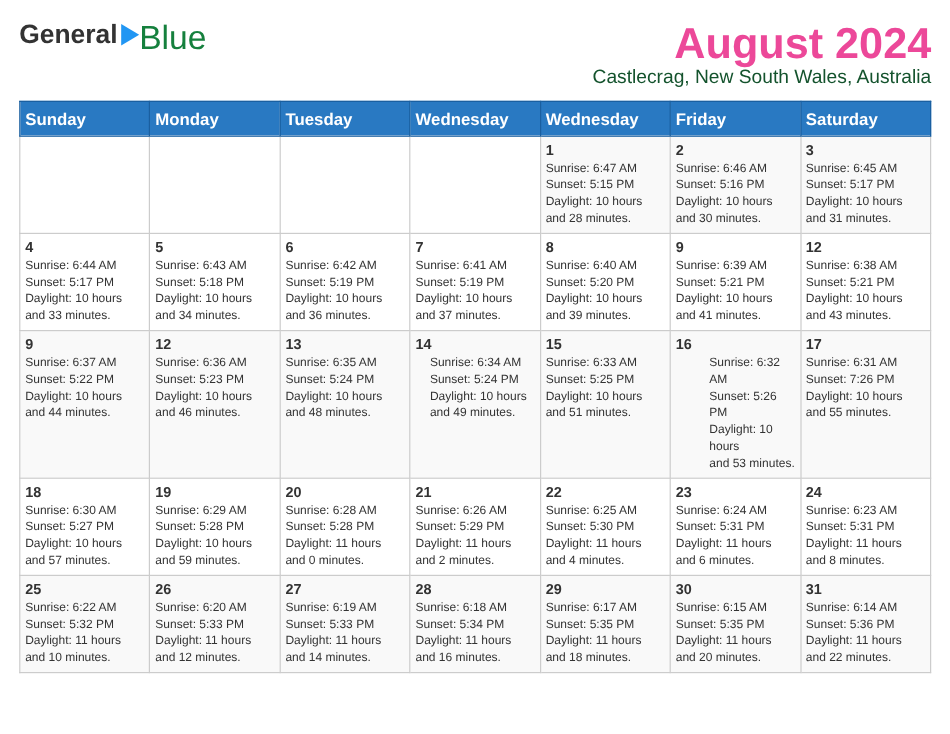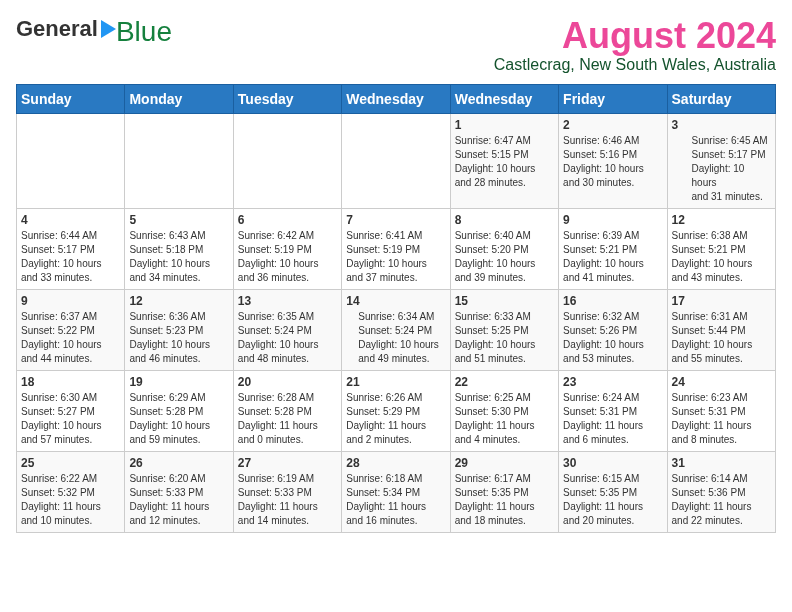--- a/index.html
+++ b/index.html
@@ -127,21 +127,21 @@
         </td>
         <td>
           <span class="day-number">2</span>
           <div class="day-info" style="white-space: pre-line;">Sunrise: 6:46 AM
 Sunset: 5:16 PM
 Daylight: 10 hours
 and 30 minutes.</div>
         </td>
         <td>
           <span class="day-number">3</span>
-          <div class="day-info" style="white-space: pre-line; margin-left: 20px;">Sunrise: 6:45 AM
+          <div class="day-info" style="white-space: pre-line;">Sunrise: 6:45 AM
 Sunset: 5:17 PM
 Daylight: 10 hours
 and 31 minutes.</div>
         </td>
       </tr>
       <tr>
         <td>
           <span class="day-number">4</span>
           <div class="day-info" style="white-space: pre-line;">Sunrise: 6:44 AM
 Sunset: 5:17 PM
@@ -222,29 +222,29 @@
         </td>
         <td>
           <span class="day-number">15</span>
           <div class="day-info" style="white-space: pre-line;">Sunrise: 6:33 AM
 Sunset: 5:25 PM
 Daylight: 10 hours
 and 51 minutes.</div>
         </td>
         <td>
           <span class="day-number">16</span>
-          <div class="day-info" style="white-space: pre-line;">Sunrise: 6:32 AM
+          <div class="day-info" style="white-space: pre-line; margin-left: 28px;">Sunrise: 6:32 AM
 Sunset: 5:26 PM
 Daylight: 10 hours
 and 53 minutes.</div>
         </td>
         <td>
           <span class="day-number">17</span>
           <div class="day-info" style="white-space: pre-line;">Sunrise: 6:31 AM
-Sunset: 5:44 PM
+Sunset: 7:26 PM
 Daylight: 10 hours
 and 55 minutes.</div>
         </td>
       </tr>
       <tr>
         <td>
           <span class="day-number">18</span>
           <div class="day-info" style="white-space: pre-line;">Sunrise: 6:30 AM
 Sunset: 5:27 PM
 Daylight: 10 hours

